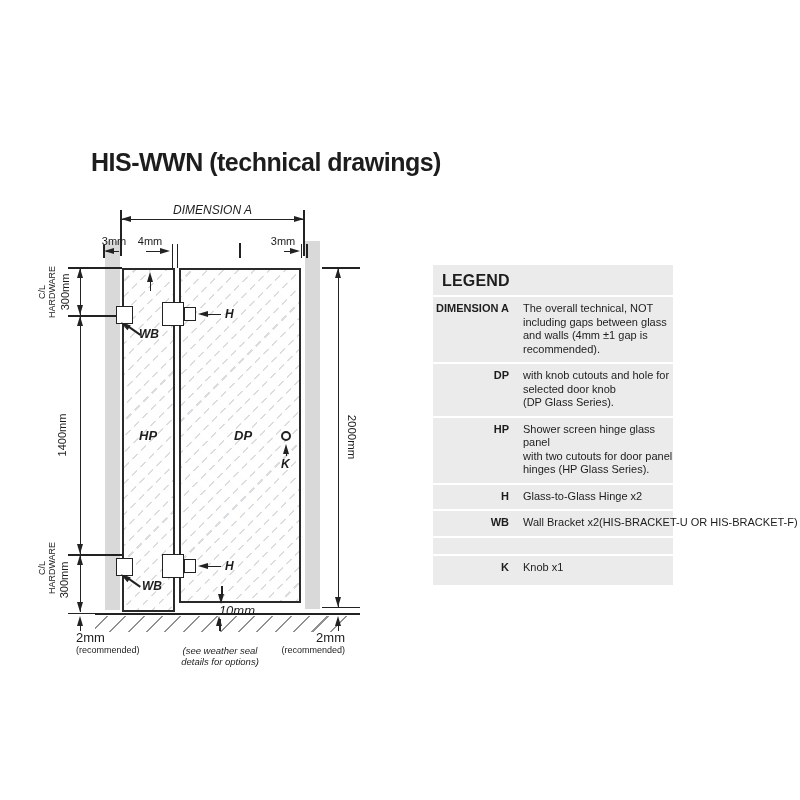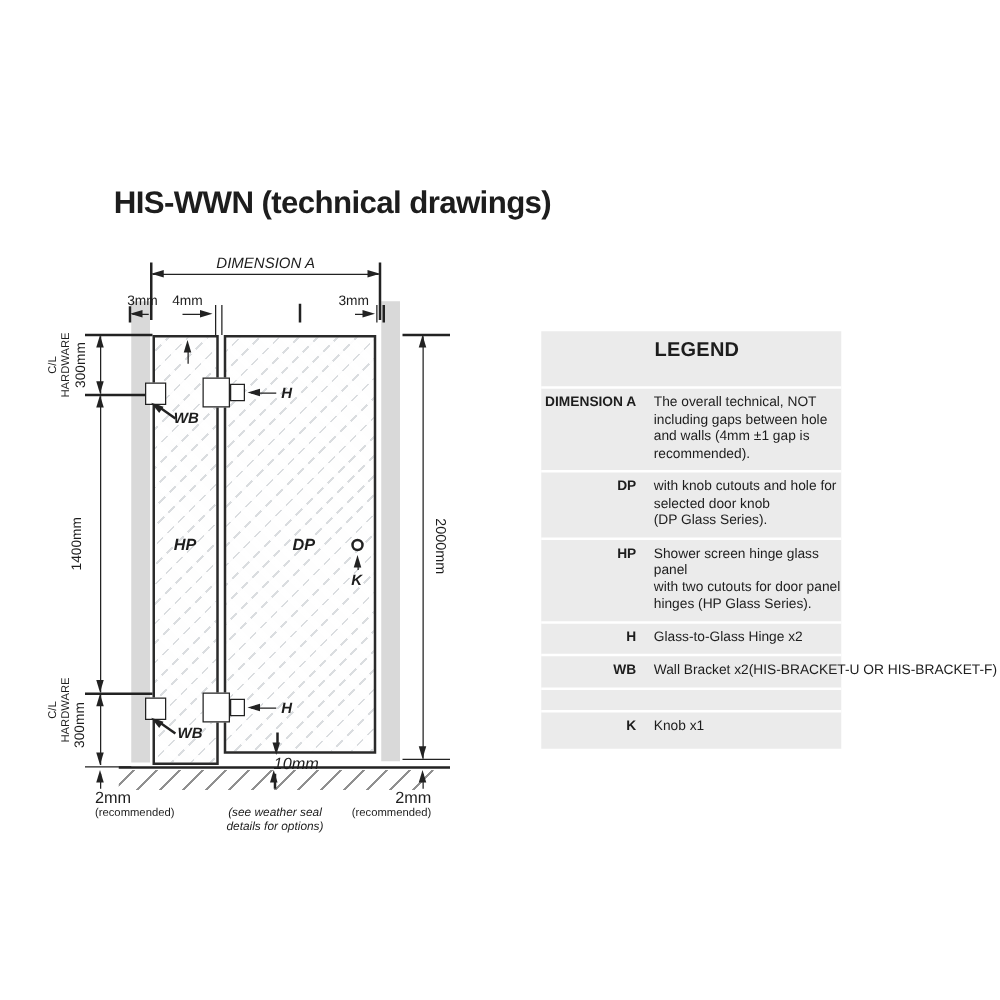--- a/index.html
+++ b/index.html
@@ -24,21 +24,21 @@
   .tl{border-top:3.5px solid transparent;border-bottom:3.5px solid transparent;border-right:10px solid #222;}
   .tr{border-top:3.5px solid transparent;border-bottom:3.5px solid transparent;border-left:10px solid #222;}
   .tu{border-left:3.5px solid transparent;border-right:3.5px solid transparent;border-bottom:10px solid #222;}
   .td{border-left:3.5px solid transparent;border-right:3.5px solid transparent;border-top:10px solid #222;}
   .rot-ccw{transform:rotate(-90deg);}
   .rot-cw{transform:rotate(90deg);}
   .rotbox{position:absolute;display:flex;align-items:center;justify-content:center;}
   .cl{font-size:9px;line-height:10px;text-align:center;white-space:nowrap;}
   
   .legend{position:absolute;left:433px;top:265px;width:240px;background:#ebebeb;}
-  .lg-head{font-size:16px;font-weight:bold;padding:7px 0 19px 9px;letter-spacing:.2px;text-align:center;}
+  .lg-head{font-size:16px;font-weight:bold;padding:7px 0 5px 9px;letter-spacing:.2px;}
   .lg-sep{height:2px;background:#fff;}
   .lg-row{display:flex;padding:5px 0 6px 0;}
   .lg-term{width:76px;text-align:right;font-weight:bold;font-size:11px;flex:none;line-height:13.5px;}
   .lg-desc{margin-left:14px;font-size:11px;line-height:13.5px;}
   .nowrap{white-space:nowrap;}
   .footnote{position:absolute;left:433px;top:563px;width:240px;text-align:center;
             font-size:10px;font-style:italic;font-weight:bold;}
 </style>
 </head>
 <body>
@@ -170,21 +170,21 @@
   </div>
 
   <div class="legend">
     <div class="lg-head">LEGEND</div>
     <div class="lg-sep"></div>
 
     <div class="lg-row">
       <div class="lg-term">DIMENSION A</div>
       <div class="lg-desc">
         <div>The overall technical, NOT</div>
-        <div>including gaps between hole</div>
+        <div>including gaps between glass</div>
         <div>and walls (4mm ±1 gap is</div>
         <div>recommended).</div>
       </div>
     </div>
     <div class="lg-sep"></div>
 
     <div class="lg-row">
       <div class="lg-term">DP</div>
       <div class="lg-desc">
         <div>with knob cutouts and hole for</div>

